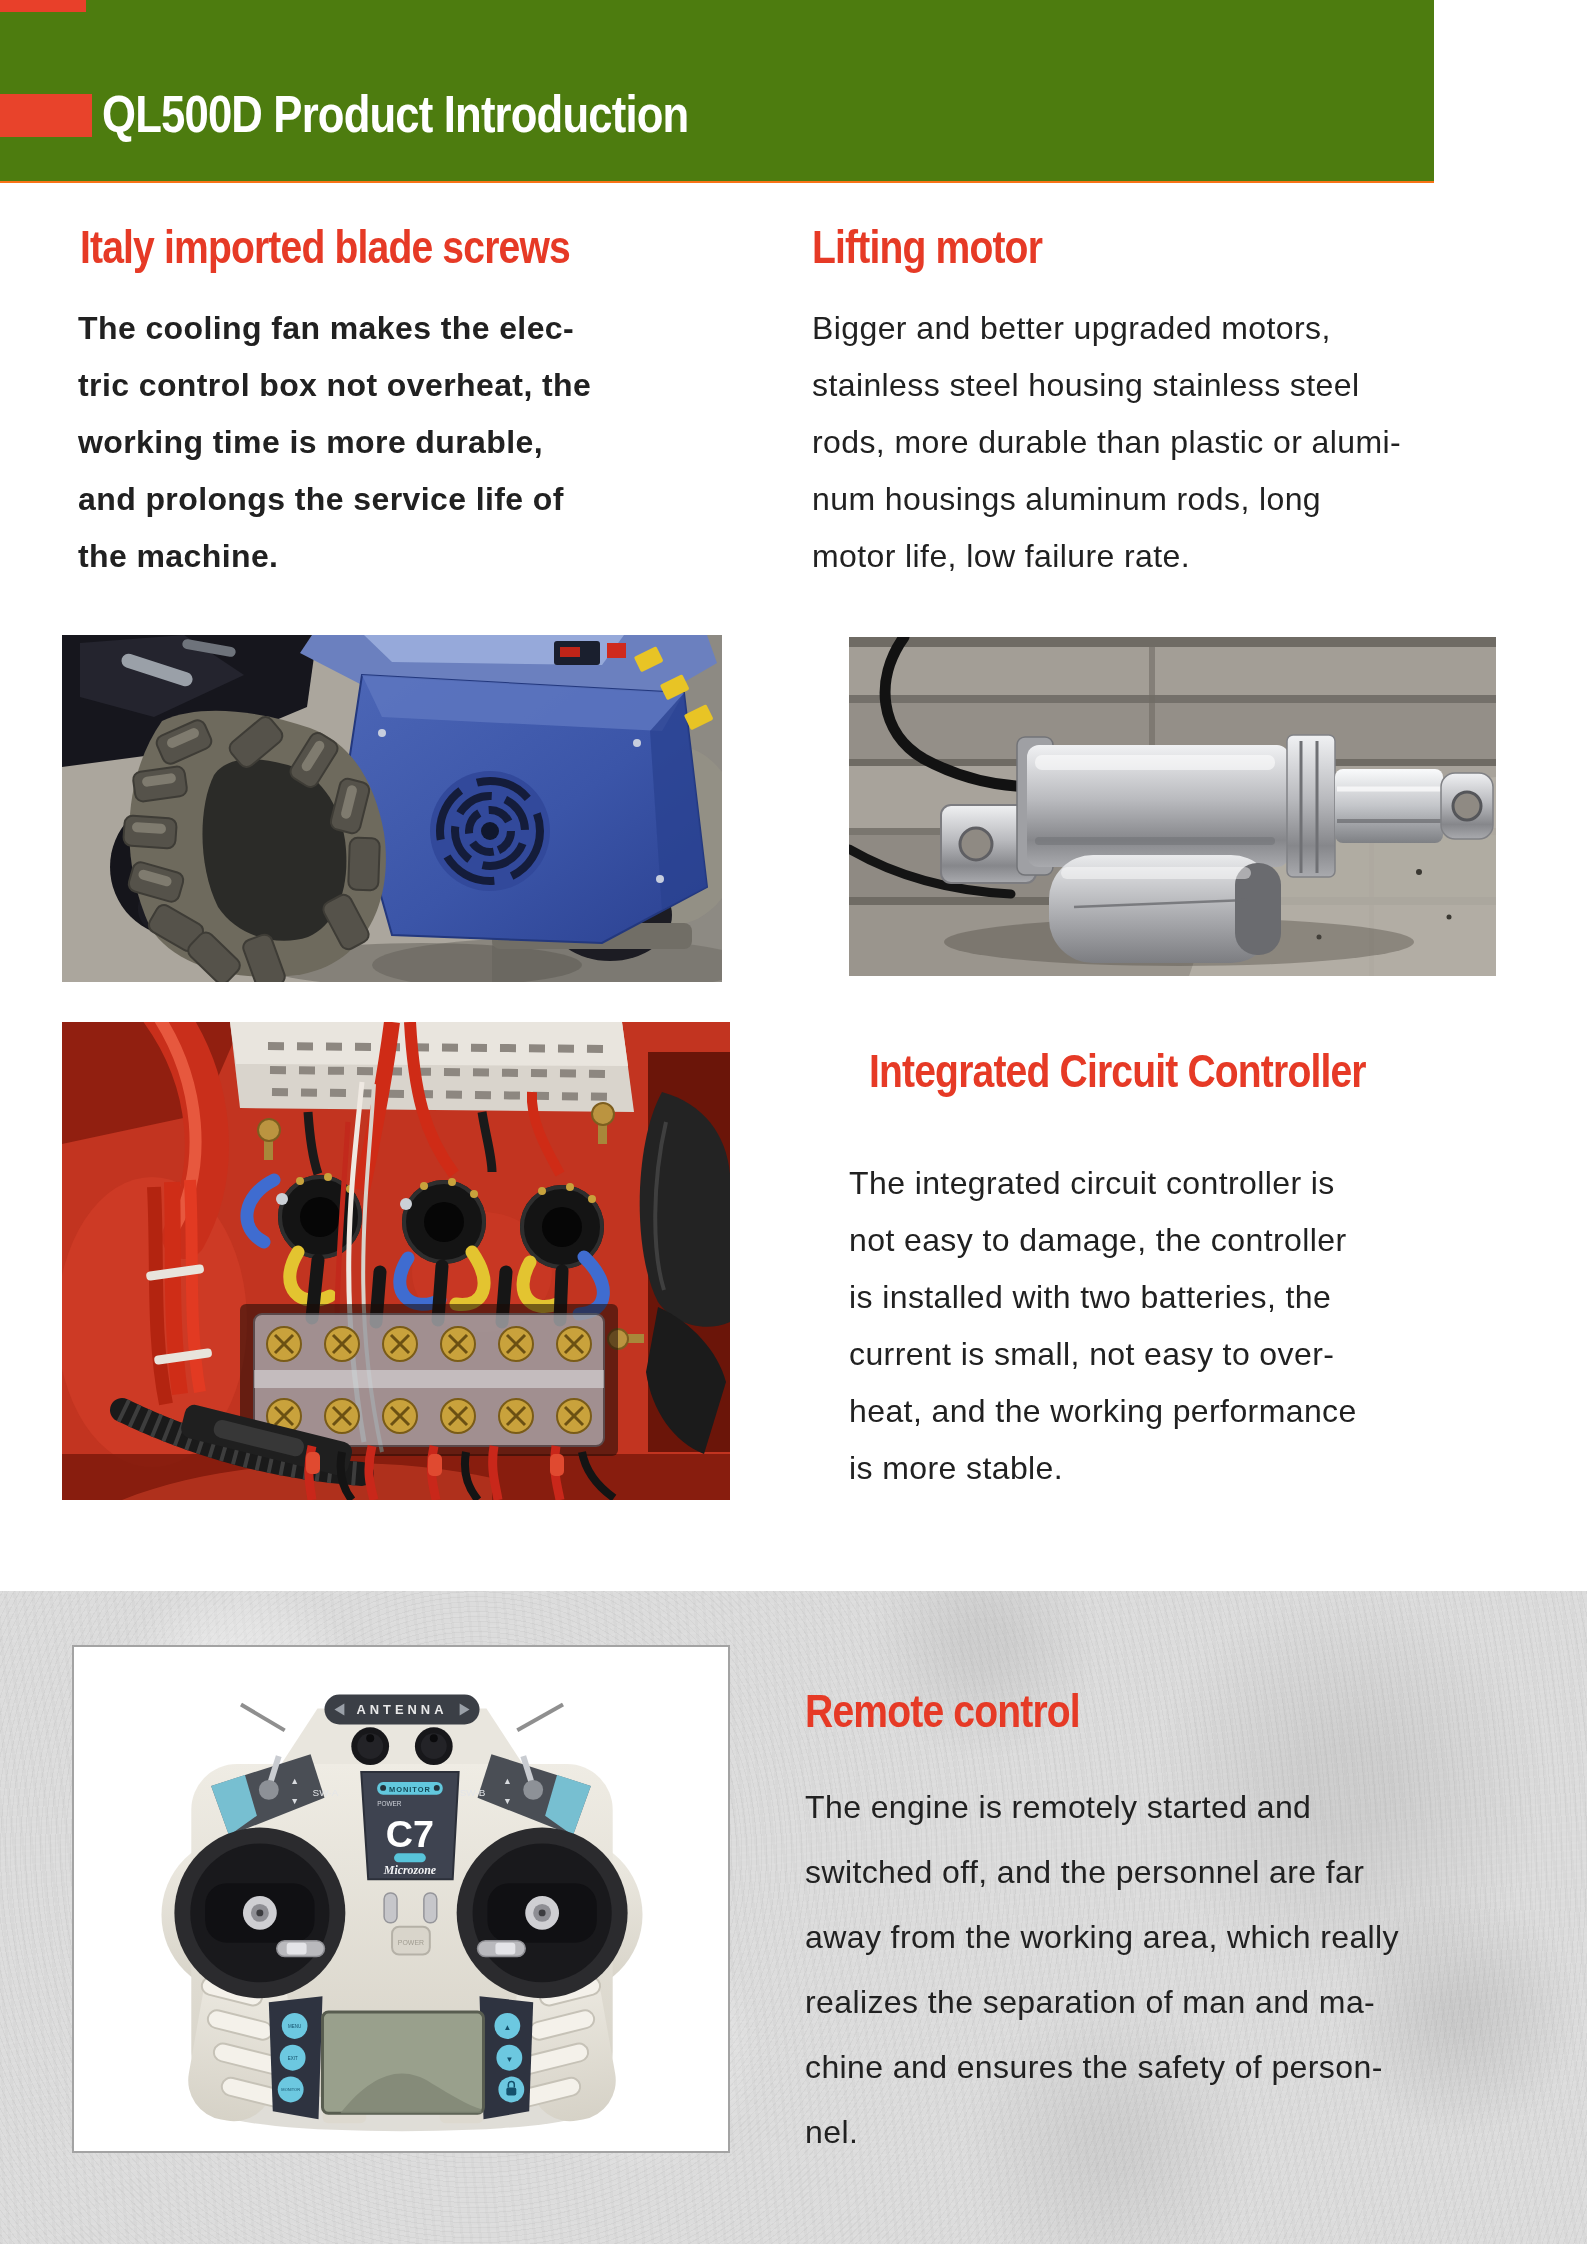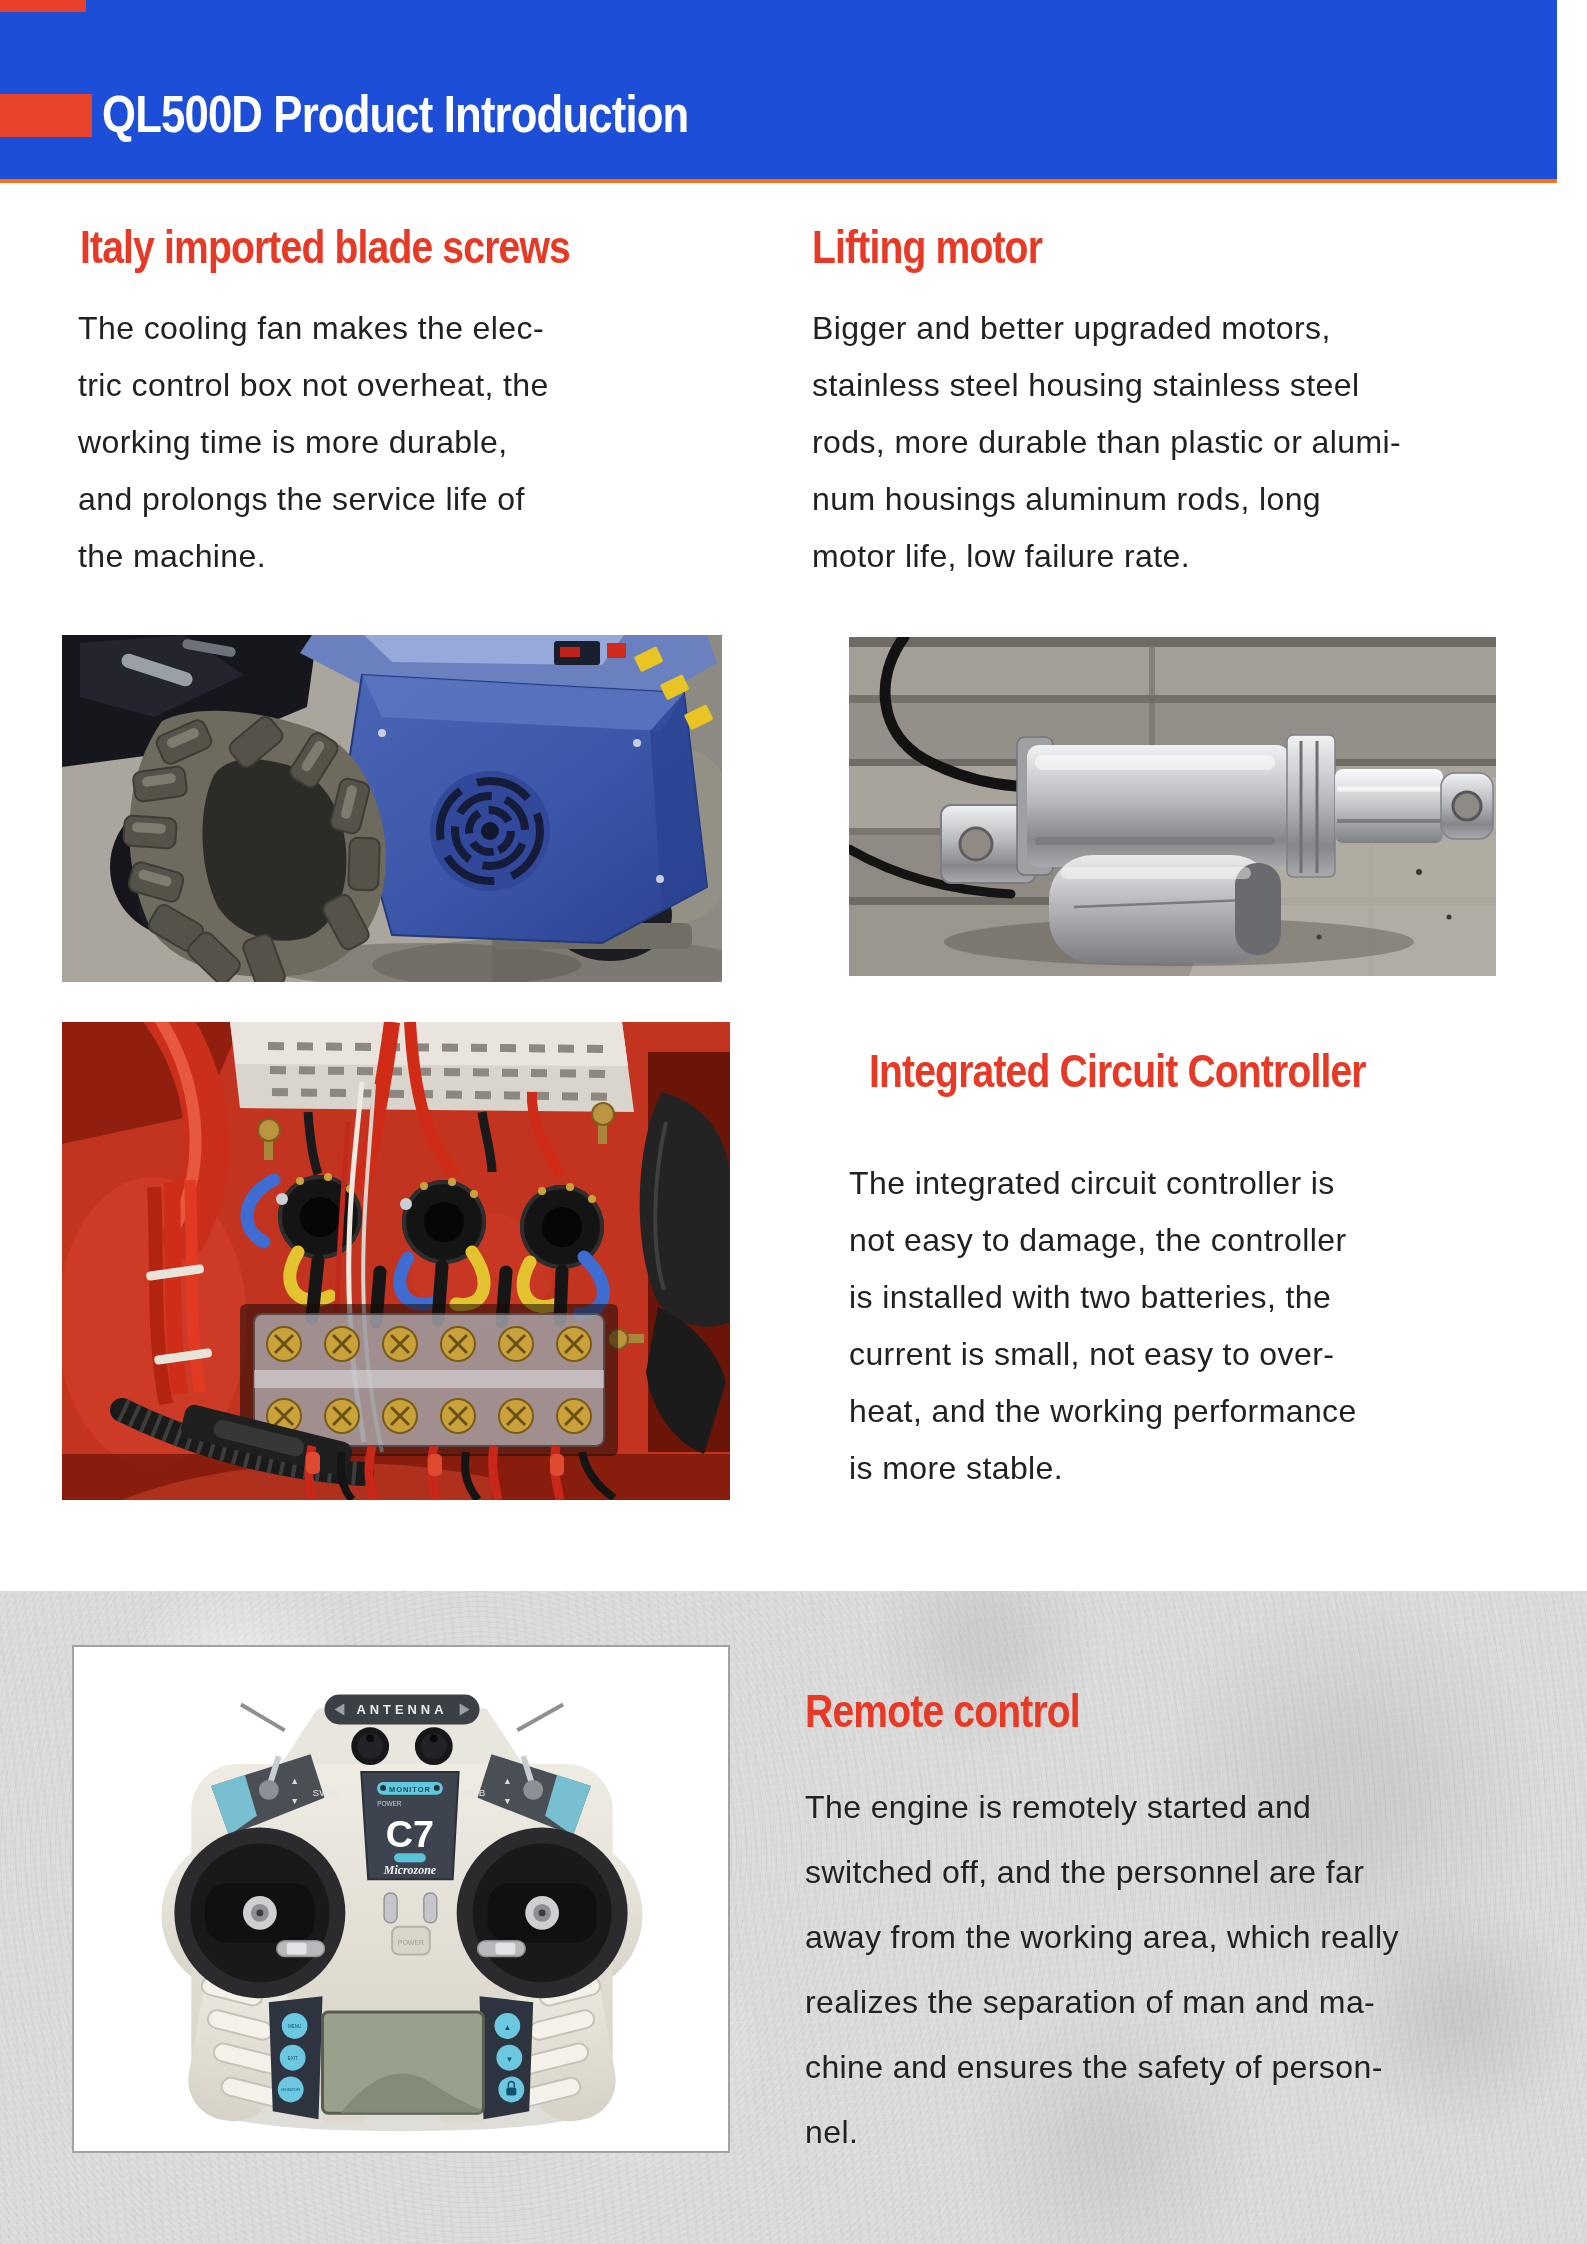--- a/index.html
+++ b/index.html
@@ -1,33 +1,33 @@
 <!DOCTYPE html>
 <html><head>
 <meta charset="utf-8">
 <style>
   * { margin:0; padding:0; box-sizing:border-box; }
   html,body { width:1587px; background:#ffffff; font-family:"Liberation Sans", sans-serif; }
   .page { position:relative; width:1587px; height:2244px; background:#ffffff; overflow:hidden; }
 
   
-  .header-bar { position:absolute; left:0; top:0; width:1557px; height:183px;
-                background:#1d4ed8; border-bottom:4px solid #f97316; }
+  .header-bar { position:absolute; left:0; top:0; width:1434px; height:183px;
+                background:#4d7c0f; border-bottom:2px solid #f97316; }
   .corner-strip { position:absolute; left:0; top:0; width:86px; height:12px; background:#e8402a; }
   .title-accent { position:absolute; left:0; top:94px; width:92px; height:43px; background:#e8432b; }
   .page-title { position:absolute; left:102px; top:84px; color:#ffffff; font-size:52px; font-weight:bold;
                 letter-spacing:-1px; white-space:nowrap; transform:scaleX(0.84); transform-origin:0 50%; }
 
   
   .sec-heading { position:absolute; color:#e63a26; font-size:46px; font-weight:bold; letter-spacing:-1px;
                  white-space:nowrap; transform:scaleX(0.85); transform-origin:0 50%; }
   .sec-body { position:absolute; color:#212121; font-size:32px; line-height:57px; letter-spacing:0.4px;
               white-space:pre-line; }
   .h-blade   { left:80px;  top:220px; }
-  .b-blade   { left:78px;  top:300px; width:660px; }
+  .b-blade   { left:78px;  top:300px; width:660px;font-weight:bold; }
   .h-motor   { left:812px; top:220px; }
   .b-motor   { left:812px; top:300px; width:780px; }
   .h-icc     { left:869px; top:1044px; }
   .b-icc     { left:849px; top:1155px; width:740px; }
   .h-remote  { left:805px; top:1684px; }
   .b-remote  { left:805px; top:1775px; width:780px; line-height:65px; }
 
   
   figure { position:absolute; }
   figure svg { display:block; width:100%; height:100%; }

